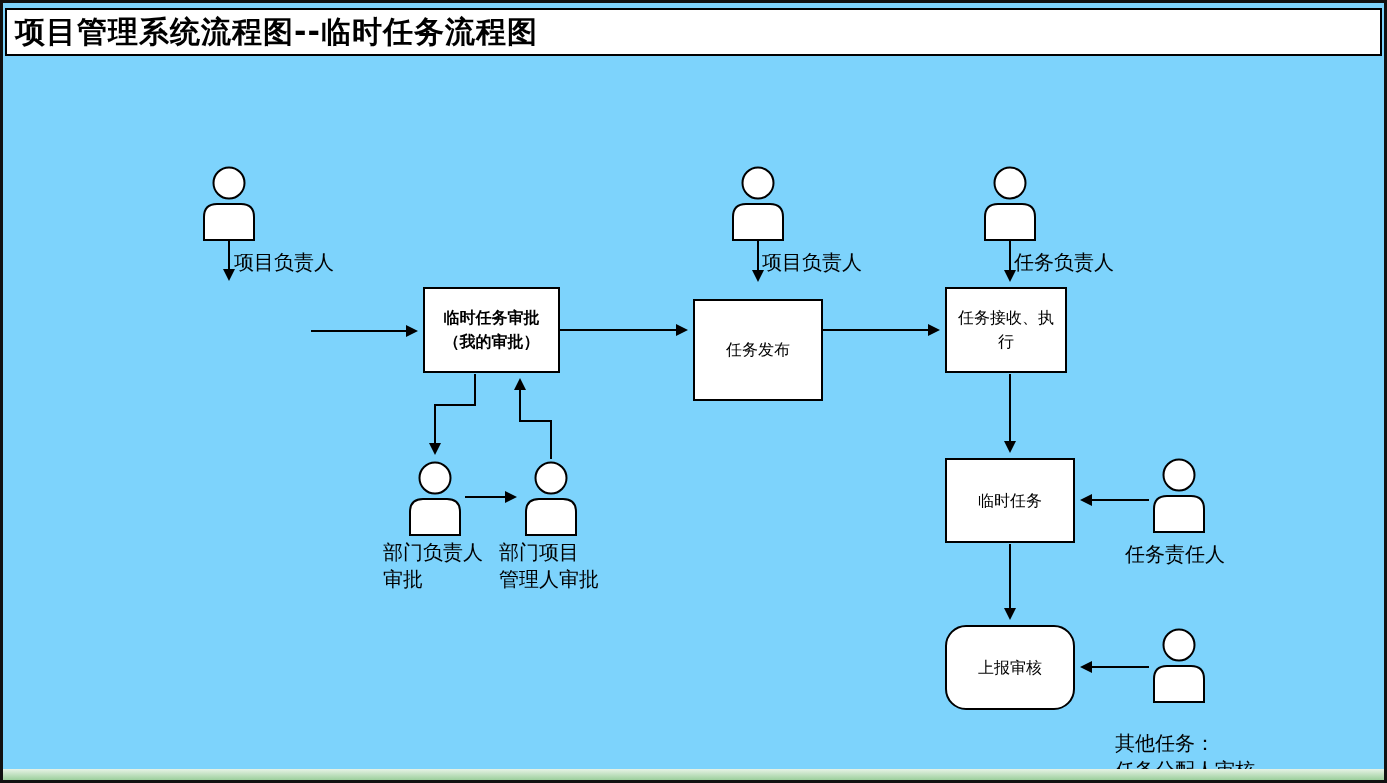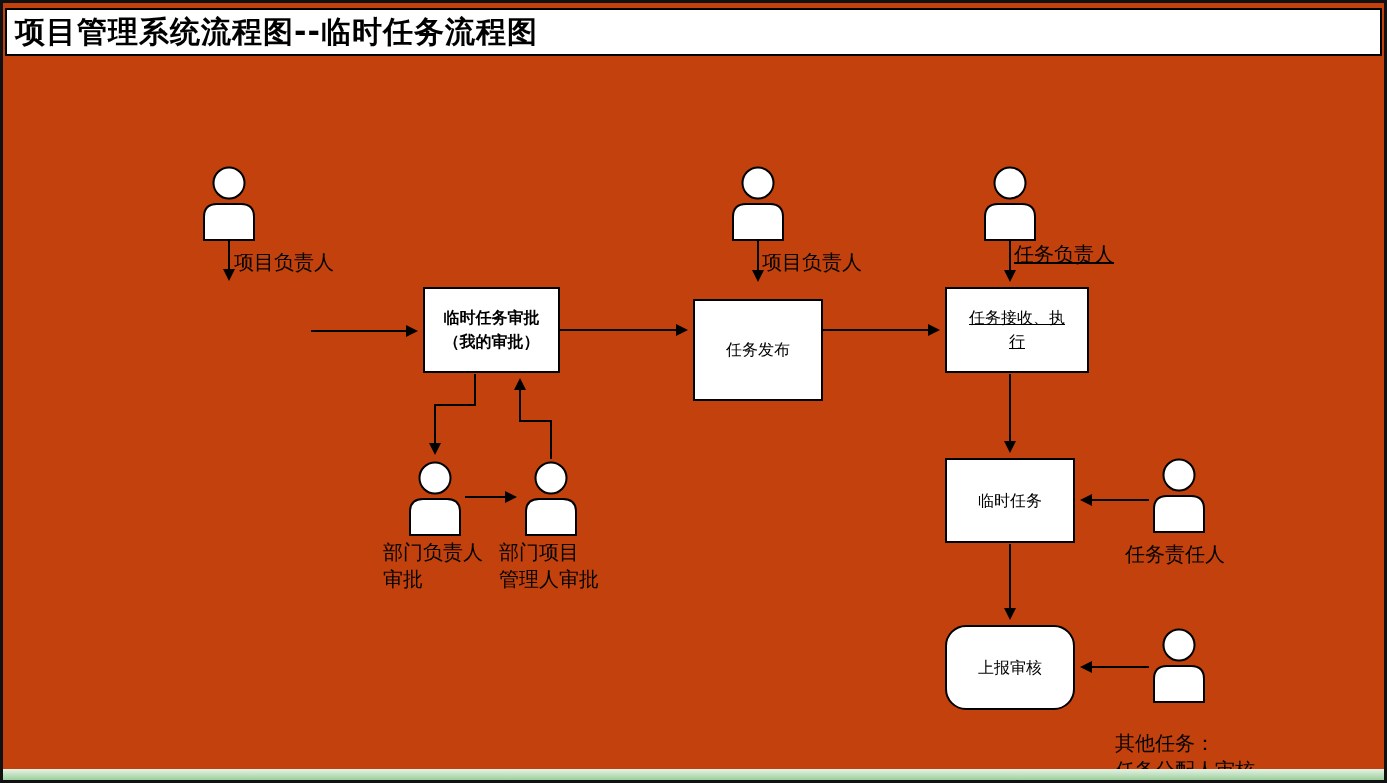--- a/index.html
+++ b/index.html
@@ -1,20 +1,20 @@
 <!DOCTYPE html>
 <html><head>
 <meta charset="utf-8">
 <style>
   html,body { margin:0; padding:0; background:#888; }
   * { box-sizing:border-box; }
   #page {
     position:relative;
     width:1387px; height:783px;
-    background:#c2410c;
+    background:#7dd3fc;
     border:3px solid #111;
     font-family:"DejaVu Sans", sans-serif;
     overflow:hidden;
   }
   #title-bar {
     position:absolute; left:2px; right:2px; top:5px; height:48px;
     border:2px solid #000;
     background:#fff;
     display:flex; align-items:center;
     padding-left:8px;
@@ -81,21 +81,21 @@
     <line x1="1007" y1="541" x2="1007" y2="615" marker-end="url(#ah)"></line>
     <line x1="1146" y1="664" x2="1079" y2="664" marker-end="url(#ah)"></line>
   </svg>
 
 
   <div class="box" style="left:420px; top:284px; width:137px; height:86px;font-weight:bold;">临时任务审批
 （我的审批）</div>
 
   <div class="box" style="left:690px; top:296px; width:130px; height:102px;">任务发布</div>
 
-  <div class="box" style="left:942px; top:284px; width:144px; height:86px;text-decoration:underline;">任务接收、执
+  <div class="box" style="left:942px; top:284px; width:122px; height:86px;">任务接收、执
 行</div>
 
   <div class="box" style="left:942px; top:455px; width:130px; height:85px;">临时任务</div>
 
   <div class="box" style="left:942px; top:622px; width:130px; height:85px;border-radius:21px;">上报审核</div>
 
   <div class="person" style="left:198px; top:163px;">
     <svg width="56" height="75" viewBox="0 0 56 75">
       <path class="pshape" d="M3,74 L3,51 Q3,38 16,38 L40,38 Q53,38 53,51 L53,74 Z"></path>
       <circle class="pshape" cx="28" cy="17" r="15.5"></circle>
@@ -141,21 +141,21 @@
     <svg width="56" height="75" viewBox="0 0 56 75">
       <path class="pshape" d="M3,74 L3,51 Q3,38 16,38 L40,38 Q53,38 53,51 L53,74 Z"></path>
       <circle class="pshape" cx="28" cy="17" r="15.5"></circle>
     </svg>
   </div>
 
   <div class="label" style="left:231px; top:246px;">项目负责人</div>
 
   <div class="label" style="left:759px; top:246px;">项目负责人</div>
 
-  <div class="label" style="left:1011px; top:238px;text-decoration:underline;">任务负责人</div>
+  <div class="label" style="left:1011px; top:246px;">任务负责人</div>
 
   <div class="label center" style="left:380px; top:536px; width:104px;">部门负责人
 审批</div>
 
   <div class="label center" style="left:496px; top:536px; width:104px;">部门项目
 管理人审批</div>
 
   <div class="label center" style="left:1122px; top:538px; width:110px;">任务责任人</div>
 
   <div class="label" style="left:1112px; top:727px;">其他任务：

